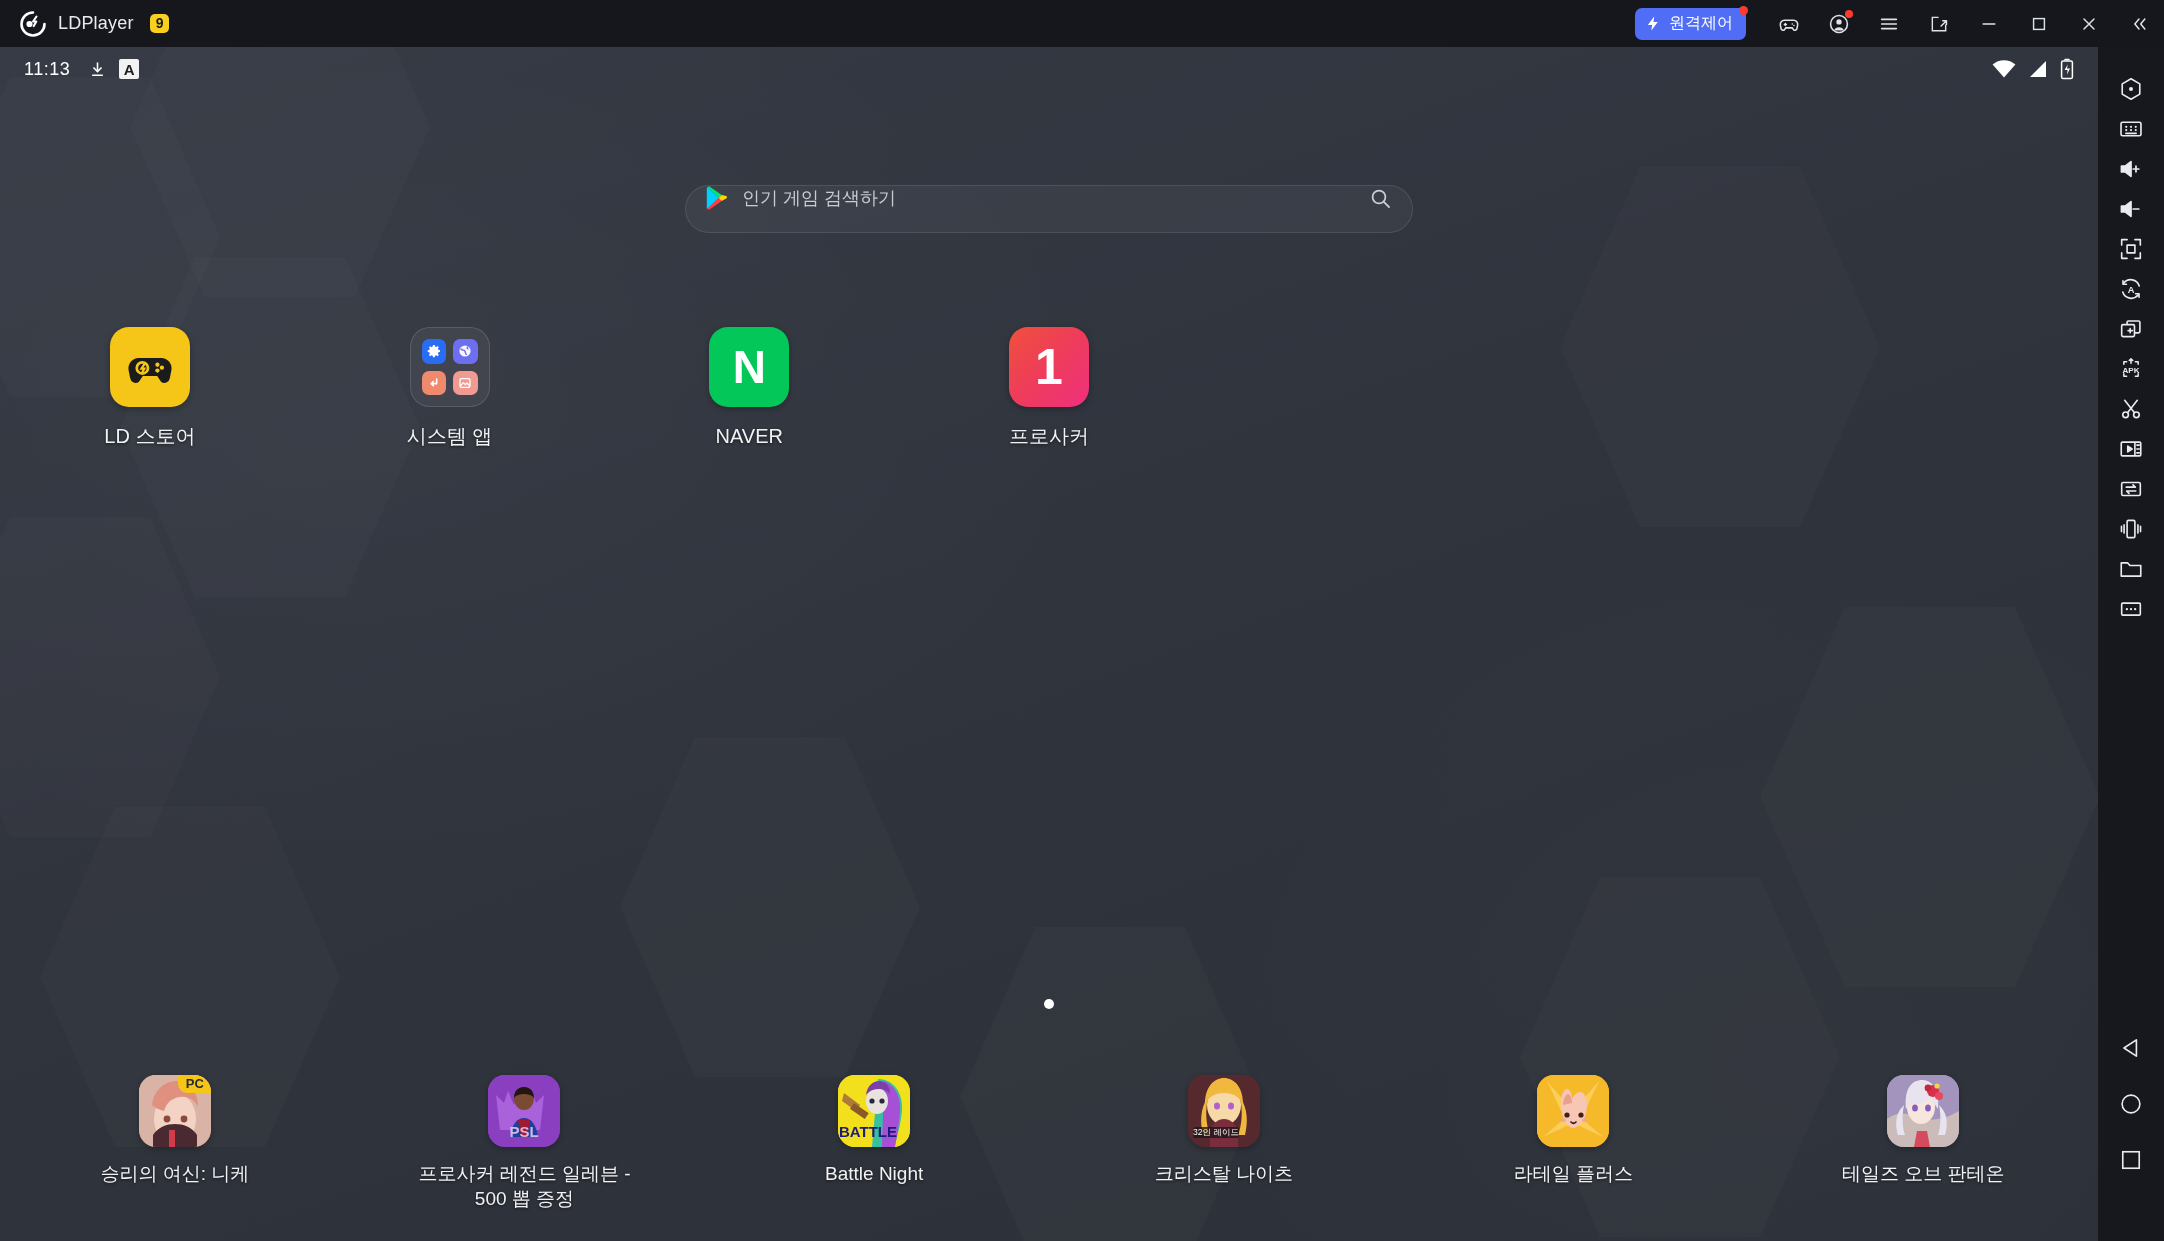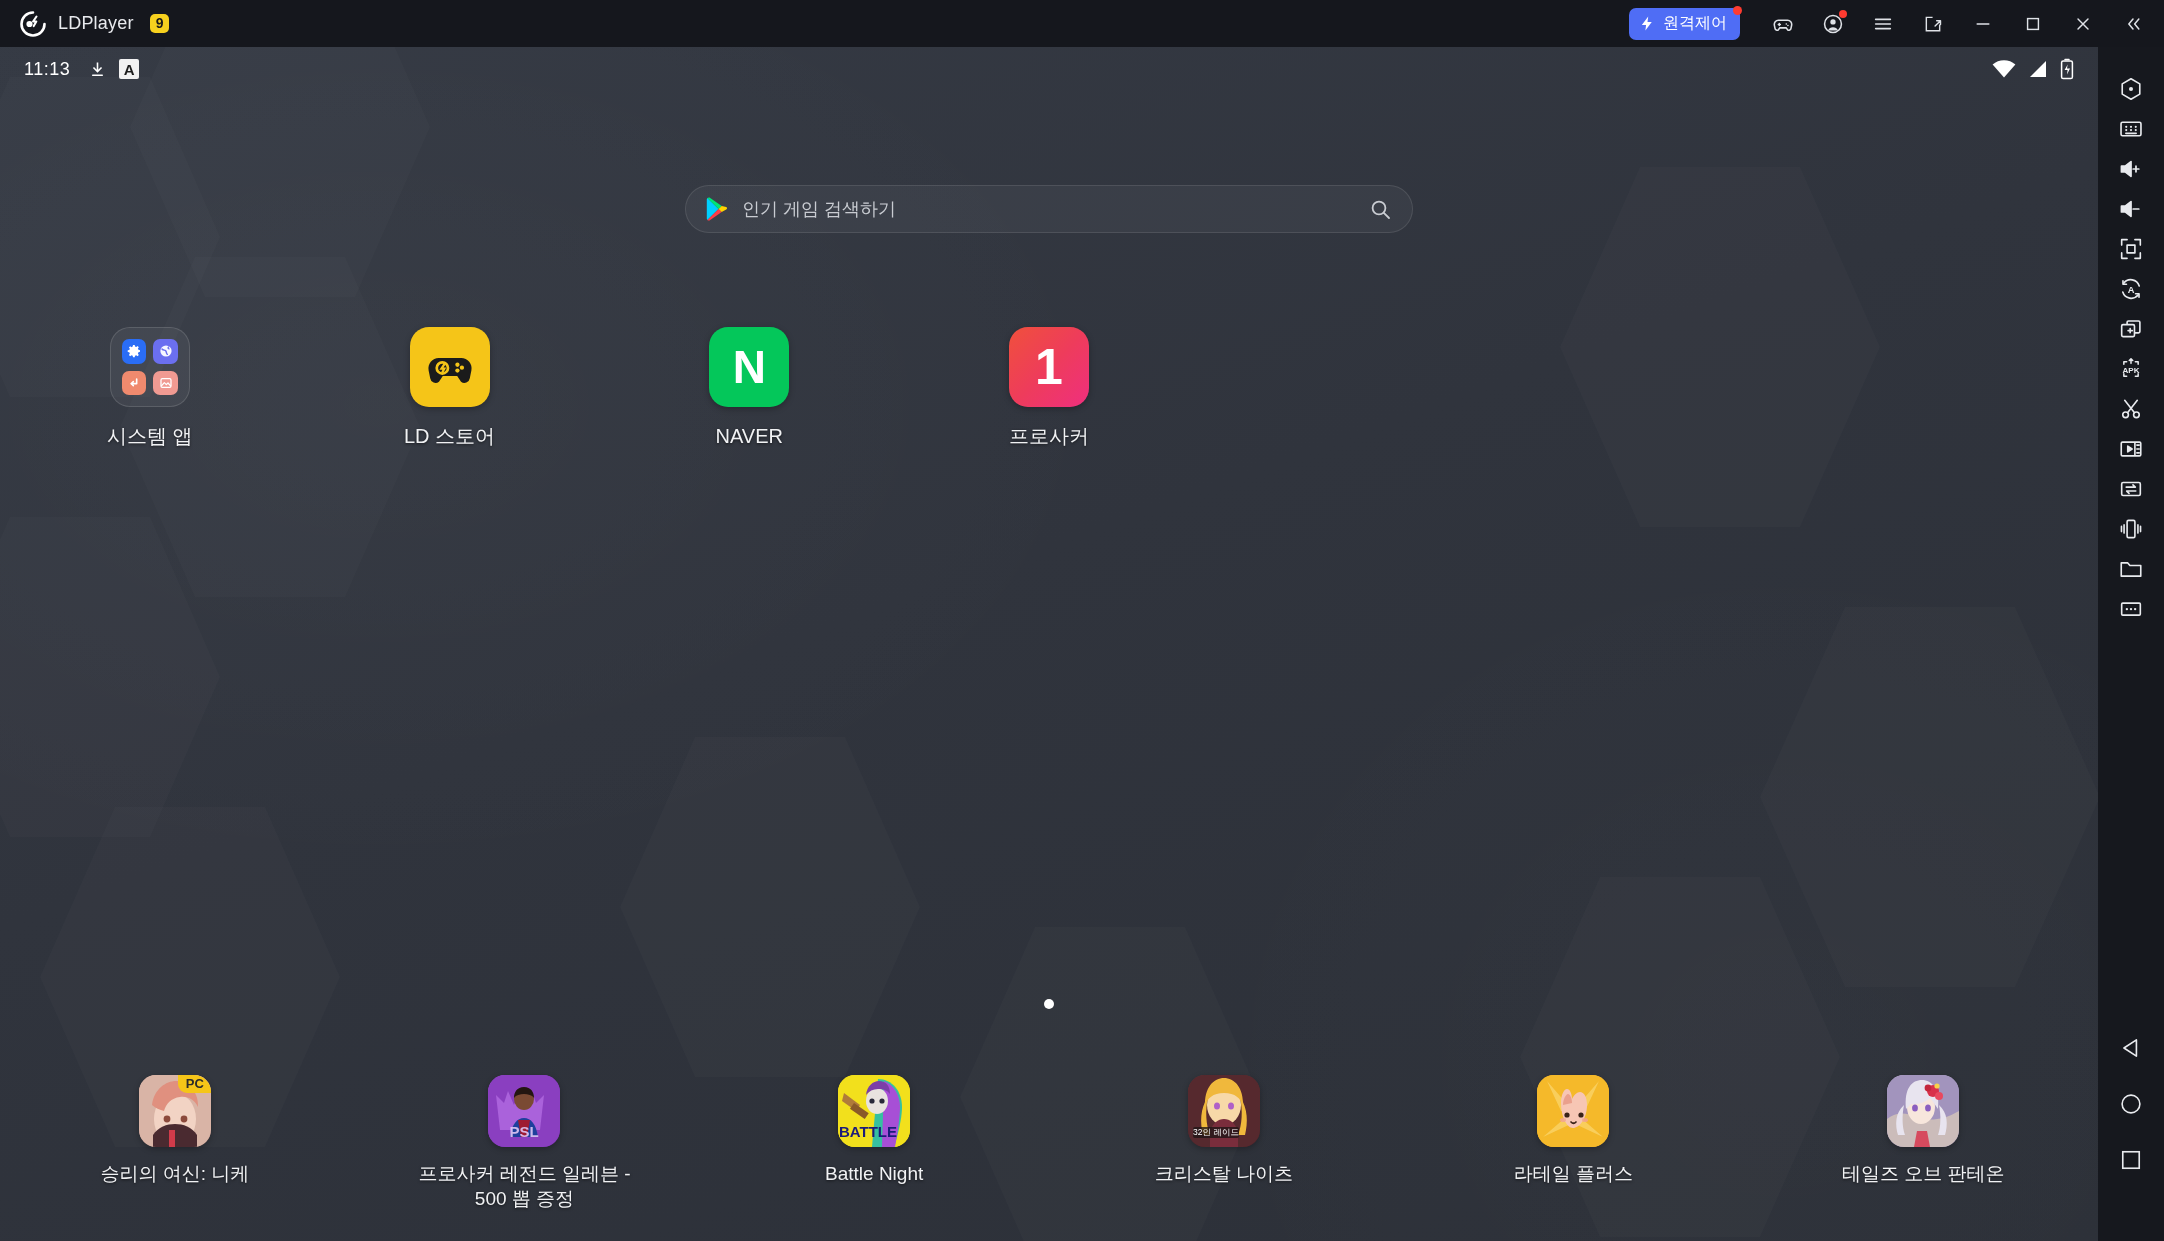--- a/index.html
+++ b/index.html
@@ -21,21 +21,21 @@
   .ld-logo{
     width:26px; height:26px; position:relative;
   }
   .ld-logo svg{ display:block; }
   .tb-title{ color:#e8eaee; font-size:18px; letter-spacing:.2px; }
   .ver-badge{
     background:#f7d11e; color:#1a1a1a; font-size:14px; font-weight:bold;
     border-radius:5px; padding:1px 6px 2px; line-height:1.15;
     margin-left:4px;
   }
-  .tb-right{ margin-left:auto; display:flex; align-items:center; gap:0px; padding-right:6px; }
+  .tb-right{ margin-left:auto; display:flex; align-items:center; gap:0px; }
   .remote-btn{
     background:#4f6df5; border-radius:7px; height:32px;
     display:flex; align-items:center; gap:7px; padding:0 13px 0 10px;
     color:#fff; font-size:16px; position:relative; margin-right:18px;
     cursor:pointer;
   }
   .remote-btn .dot{
     position:absolute; top:-2px; right:-2px; width:9px; height:9px;
     background:#ff3b30; border-radius:50%;
   }
@@ -82,21 +82,21 @@
     width:20px; height:20px; display:flex; align-items:center; justify-content:center;
     border-radius:2px; line-height:1;
   }
 
   
   .searchpill{
     position:absolute; top:138px; left:50%; transform:translateX(-50%);
     width:728px; height:48px; border-radius:25px;
     background:rgba(255,255,255,0.045);
     border:1px solid rgba(255,255,255,0.10);
-    display:flex; align-items:center; padding:0 20px; cursor:text;
+    display:flex; padding:0 20px; cursor:text;
     z-index:5;
   }
   .searchpill .ph{
     color:#c9ccd2; font-size:18px; margin-left:14px; flex:1;
   }
 
   
   .appgrid{
     position:absolute; top:280px; left:0; right:0;
     display:grid; grid-template-columns:repeat(7,1fr);
@@ -325,20 +325,34 @@
       <span class="ph">인기 게임 검색하기</span>
       <span>
         <svg width="24" height="24" viewBox="0 0 24 24" fill="none" stroke="#c9ccd2" stroke-width="1.8" stroke-linecap="round">
           <circle cx="11" cy="11" r="6.4"></circle>
             <path d="M15.8 15.8L21 21"></path>
         </svg>
       </span>
     </div>
 
     <div class="appgrid">
+
+      <div class="appcell">
+        <div class="icon-shell" style="background:#f5c518">
+          <svg width="54" height="54" viewBox="0 0 24 24" fill="none">
+            <path d="M7 8h10a4.6 4.6 0 0 1 4.5 5.5l-.7 3.5a2.4 2.4 0 0 1-3.9 1.5L15.2 16H8.8l-1.7 2.5a2.4 2.4 0 0 1-3.9-1.5l-.7-3.5A4.6 4.6 0 0 1 7 8z" fill="#1b1b1b"></path>
+            <circle cx="8.6" cy="12.4" r="2.5" fill="none" stroke="#f5c518" stroke-width="1.2"></circle>
+            <path d="M9.6 10.6l-1.4 2.1h1.3l-1 1.9" fill="none" stroke="#f5c518" stroke-width="1"></path>
+            <circle cx="15.3" cy="11" r=".95" fill="#f5c518"></circle>
+            <circle cx="17.3" cy="12.3" r=".95" fill="#f5c518"></circle>
+            <circle cx="15.3" cy="13.6" r=".95" fill="#f5c518"></circle>
+          </svg>
+        </div>
+        <div class="applabel">LD 스토어</div>
+      </div>
 
       <div class="appcell">
         <div class="folder">
           <div class="mini" style="background:#2a6df5">
             <svg width="16" height="16" viewBox="0 0 24 24" fill="#ffffff">
                 <path d="M12 8.2A3.8 3.8 0 1 0 12 15.8 3.8 3.8 0 0 0 12 8.2zm9 5.1v-2.6l-2.4-.4a6.9 6.9 0 0 0-.8-1.9l1.4-2-1.8-1.8-2 1.4a6.9 6.9 0 0 0-1.9-.8L13.1 3h-2.6l-.4 2.4c-.7.2-1.3.4-1.9.8l-2-1.4L4.4 6.6l1.4 2c-.4.6-.6 1.2-.8 1.9L2.6 11v2.6l2.4.4c.2.7.4 1.3.8 1.9l-1.4 2 1.8 1.8 2-1.4c.6.4 1.2.6 1.9.8l.4 2.4h2.6l.4-2.4c.7-.2 1.3-.4 1.9-.8l2 1.4 1.8-1.8-1.4-2c.4-.6.6-1.2.8-1.9z"></path>
               </svg>
           </div>
           <div class="mini" style="background:#6b6ff0">
             <svg width="16" height="16" viewBox="0 0 24 24" fill="none" stroke="#ffffff" stroke-width="1.8">
@@ -357,34 +371,20 @@
             <svg width="16" height="16" viewBox="0 0 24 24" fill="none" stroke="#ffffff" stroke-width="1.9">
                 <rect x="4.5" y="5.5" width="15" height="13" rx="2"></rect>
                 <path d="M5.5 16l4-4.5 3 3 2.5-2.5 3.5 4" stroke-linecap="round" stroke-linejoin="round"></path>
               </svg>
           </div>
         </div>
         <div class="applabel">시스템 앱</div>
       </div>
 
       <div class="appcell">
-        <div class="icon-shell" style="background:#f5c518">
-          <svg width="54" height="54" viewBox="0 0 24 24" fill="none">
-            <path d="M7 8h10a4.6 4.6 0 0 1 4.5 5.5l-.7 3.5a2.4 2.4 0 0 1-3.9 1.5L15.2 16H8.8l-1.7 2.5a2.4 2.4 0 0 1-3.9-1.5l-.7-3.5A4.6 4.6 0 0 1 7 8z" fill="#1b1b1b"></path>
-            <circle cx="8.6" cy="12.4" r="2.5" fill="none" stroke="#f5c518" stroke-width="1.2"></circle>
-            <path d="M9.6 10.6l-1.4 2.1h1.3l-1 1.9" fill="none" stroke="#f5c518" stroke-width="1"></path>
-            <circle cx="15.3" cy="11" r=".95" fill="#f5c518"></circle>
-            <circle cx="17.3" cy="12.3" r=".95" fill="#f5c518"></circle>
-            <circle cx="15.3" cy="13.6" r=".95" fill="#f5c518"></circle>
-          </svg>
-        </div>
-        <div class="applabel">LD 스토어</div>
-      </div>
-
-      <div class="appcell">
         <div class="icon-shell" style="background:#04c75a">
           <span style="color:#fff;font-size:46px;font-weight:bold;line-height:1;font-family:'Liberation Sans',sans-serif;">N</span>
         </div>
         <div class="applabel">NAVER</div>
       </div>
 
       <div class="appcell">
         <div class="icon-shell" style="background:linear-gradient(135deg,#f0503c 0%,#ee3c5b 50%,#ef2f7e 100%)">
           <span style="color:#fff;font-size:50px;font-weight:bold;line-height:1;font-family:'Liberation Sans',sans-serif;">1</span>
         </div>

